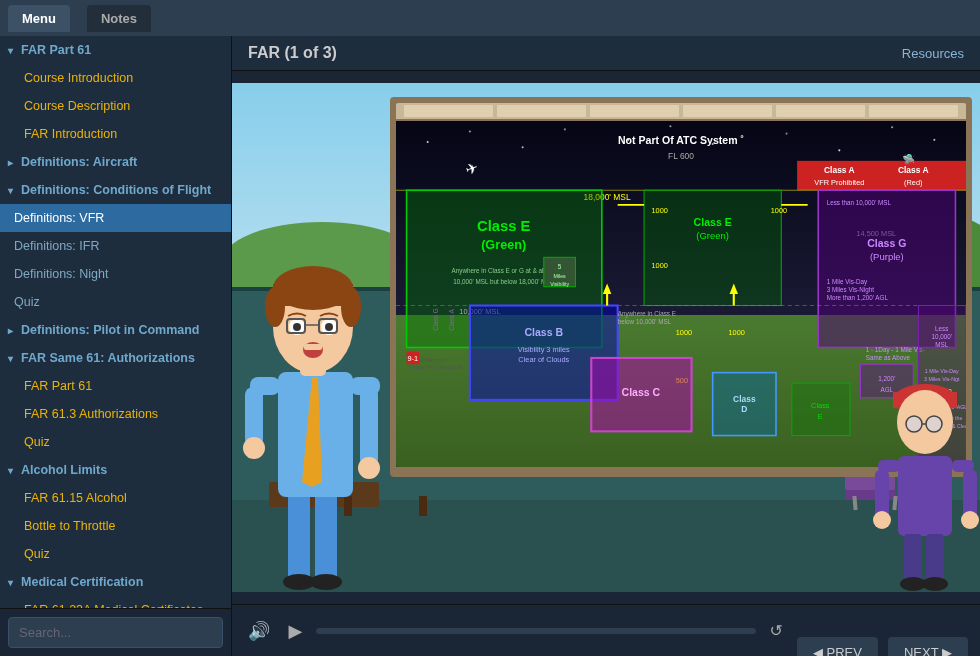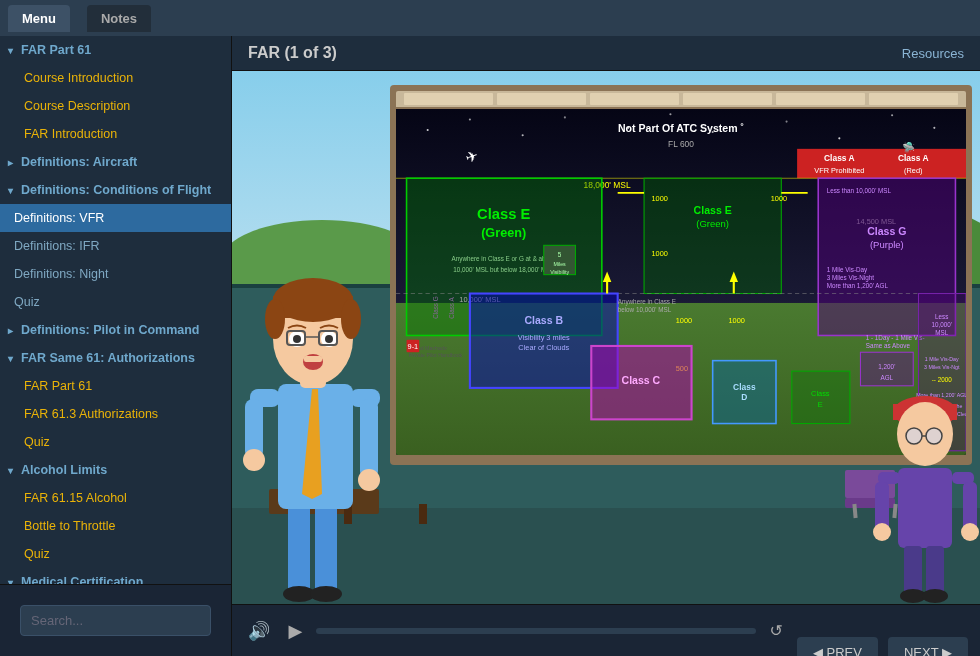--- a/index.html
+++ b/index.html
@@ -21,26 +21,26 @@
     .sidebar-scroll::-webkit-scrollbar-track { background: #1a2535; }
     .sidebar-scroll::-webkit-scrollbar-thumb { background: #3a5068; border-radius: 3px; }
     .menu-item { display: flex; align-items: center; padding: 7px 10px 7px 14px; font-size: 12.5px; color: #8ab4d4; cursor: pointer; gap: 6px; }
     .menu-item.active { background: #2d6a9f; color: #fff; }
     .menu-item.section-header { color: #6fa8cc; font-weight: bold; padding-left: 8px; }
     .menu-item.sub { padding-left: 24px; color: #eab308; }
     .menu-item.sub2 { color: #7fa8c2; }
     .menu-item.sub2.active { background: #2d6a9f; color: #fff; }
     .menu-toggle { font-size: 10px; margin-right: 2px; }
 
-    .sidebar-search { padding: 20px; background: #1a2535; border-top: 1px solid #111; }
+    .sidebar-search { padding: 8px; background: #1a2535; border-top: 1px solid #111; }
     .sidebar-search input { width: 100%; background: #2c3e50; border: 1px solid #3a5068; color: #ccc; padding: 7px 10px; border-radius: 4px; font-size: 13px; outline: none; }
     .sidebar-search input::placeholder { color: #667; }
 
     
-    .content { flex: 1; display: flex; flex-direction: column; background: #1a2535; }
+    .content { flex: 1; display: flex; flex-direction: column; background: #1a2535; gap: 12px; }
     .content-header { display: flex; justify-content: space-between; align-items: center; padding: 8px 16px; background: #1e2d3d; border-bottom: 1px solid #111; }
     .content-title { font-size: 16px; font-weight: bold; color: #ccc; }
     .resources-btn { font-size: 13px; color: #8ab4d4; cursor: pointer; }
 
     
     .video-area { flex: 1; background: #2a4a6a; position: relative; overflow: hidden; }
 
     
     .whiteboard-frame { position: absolute; top: 14px; left: 158px; right: 8px; height: 380px; background: #8b7355; border-radius: 4px; padding: 6px; }
     .whiteboard-top { height: 16px; background: #c8b89a; border-radius: 2px 2px 0 0; display: flex; gap: 4px; padding: 2px 8px; }

